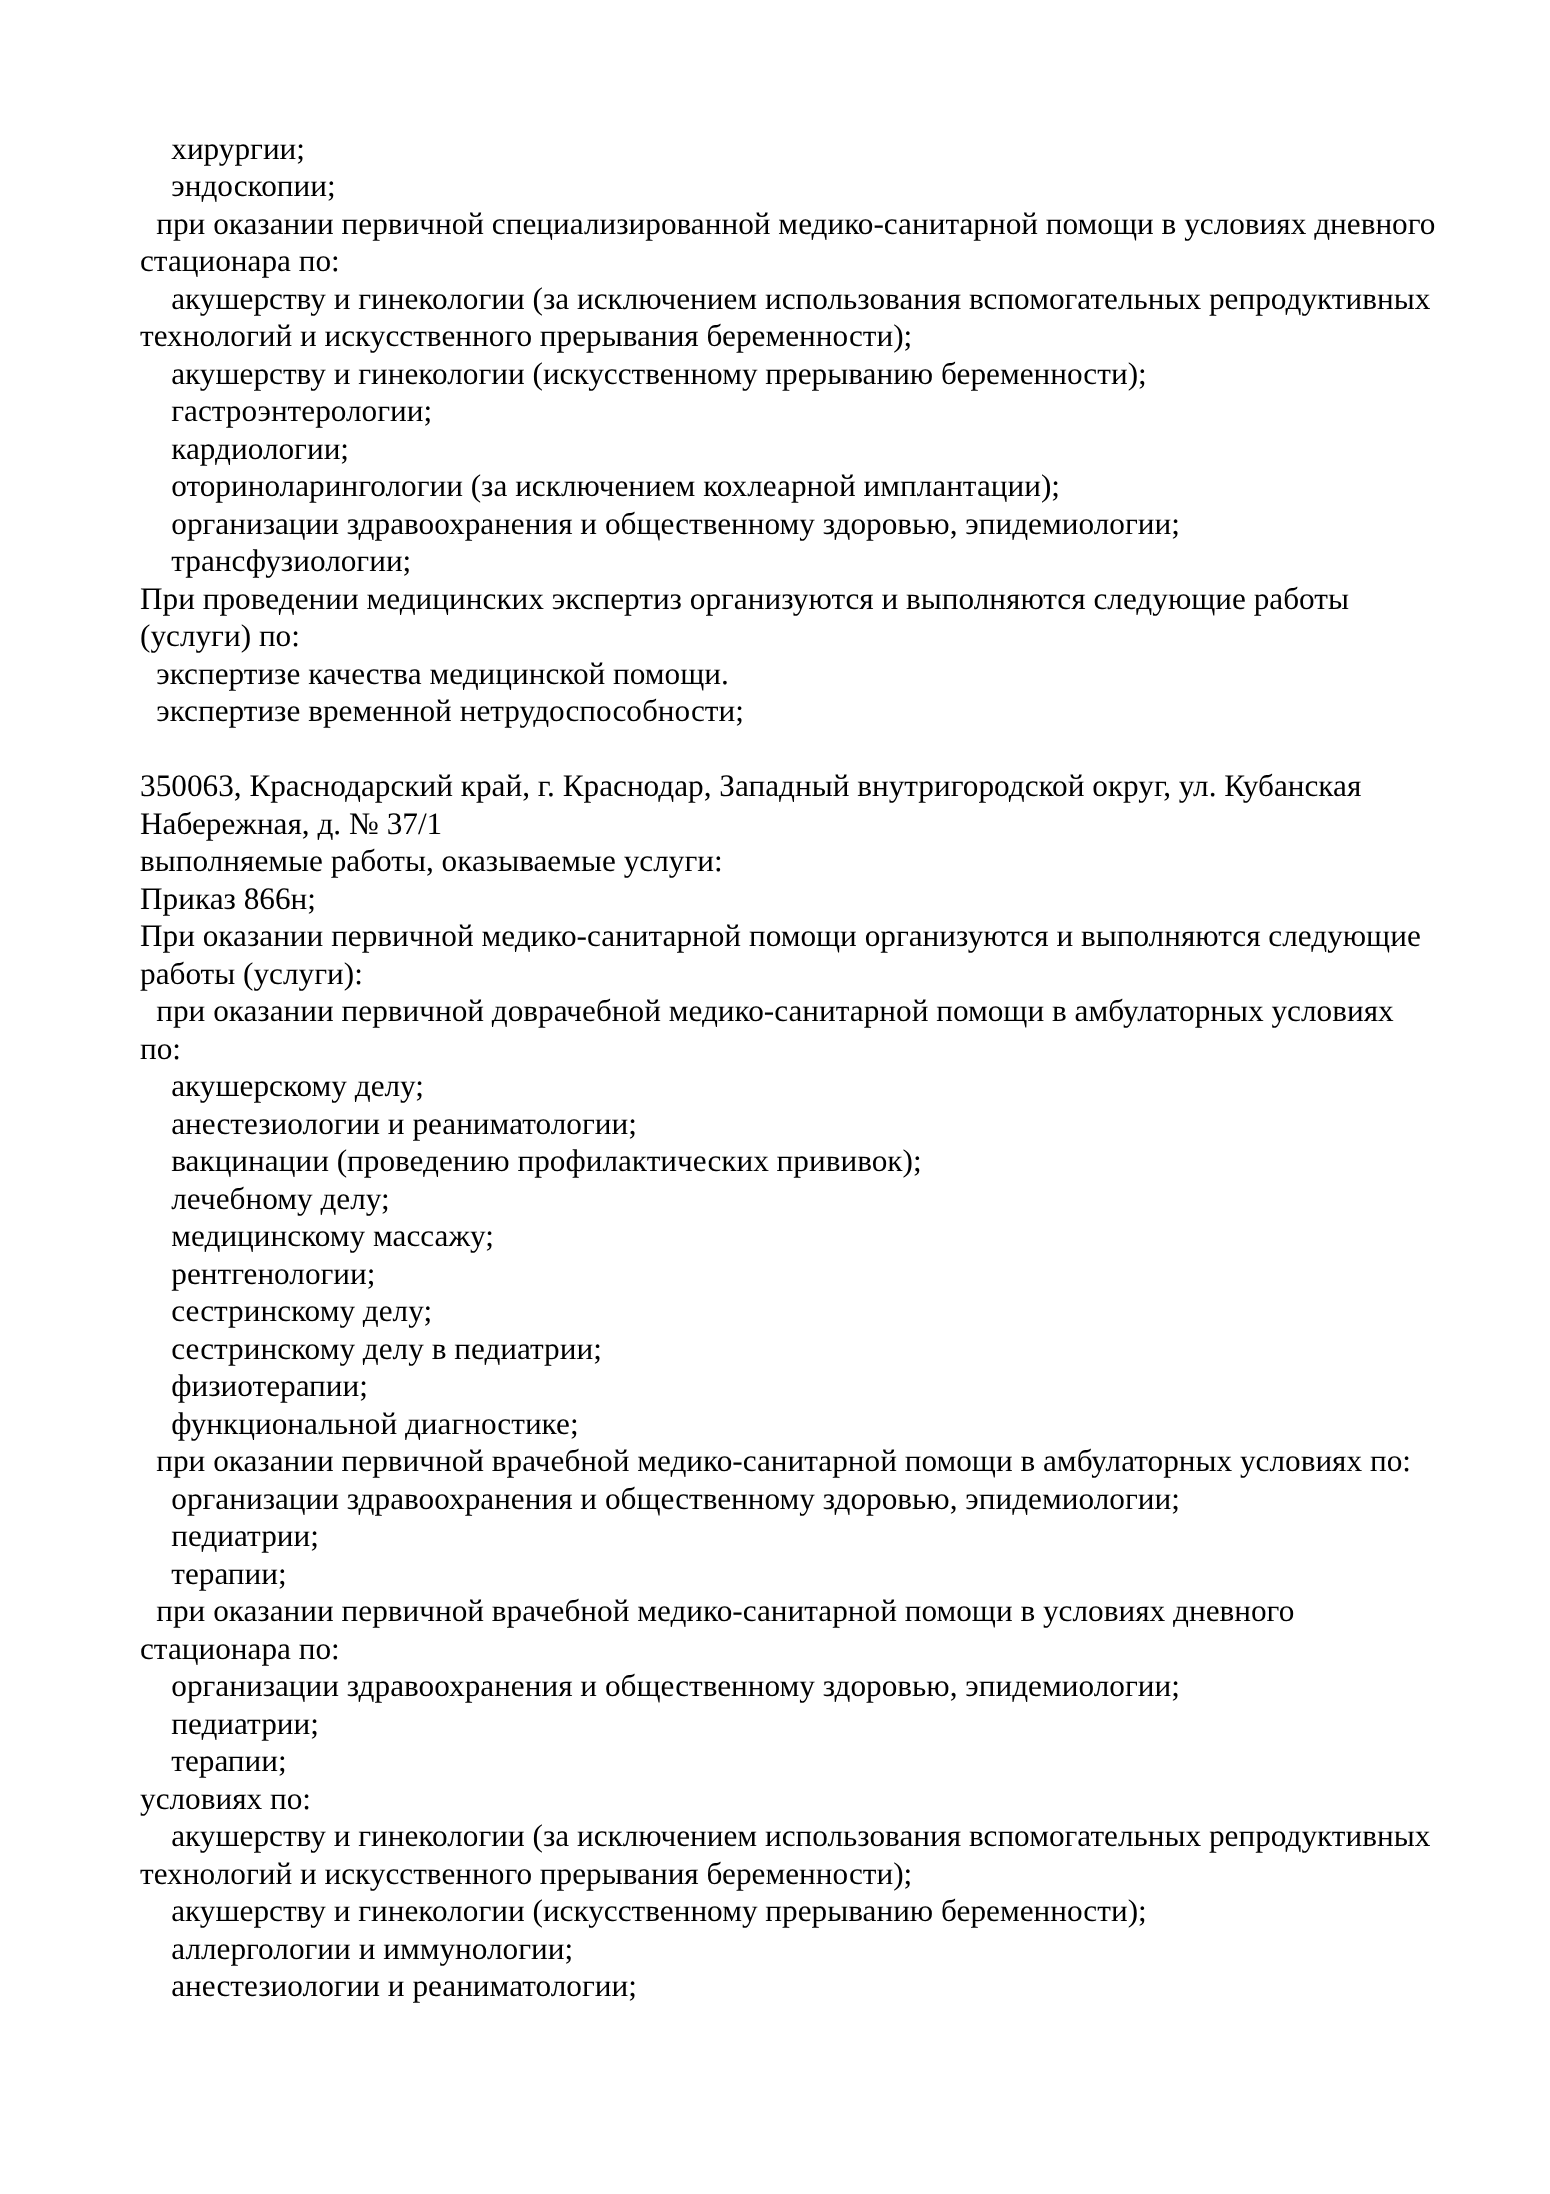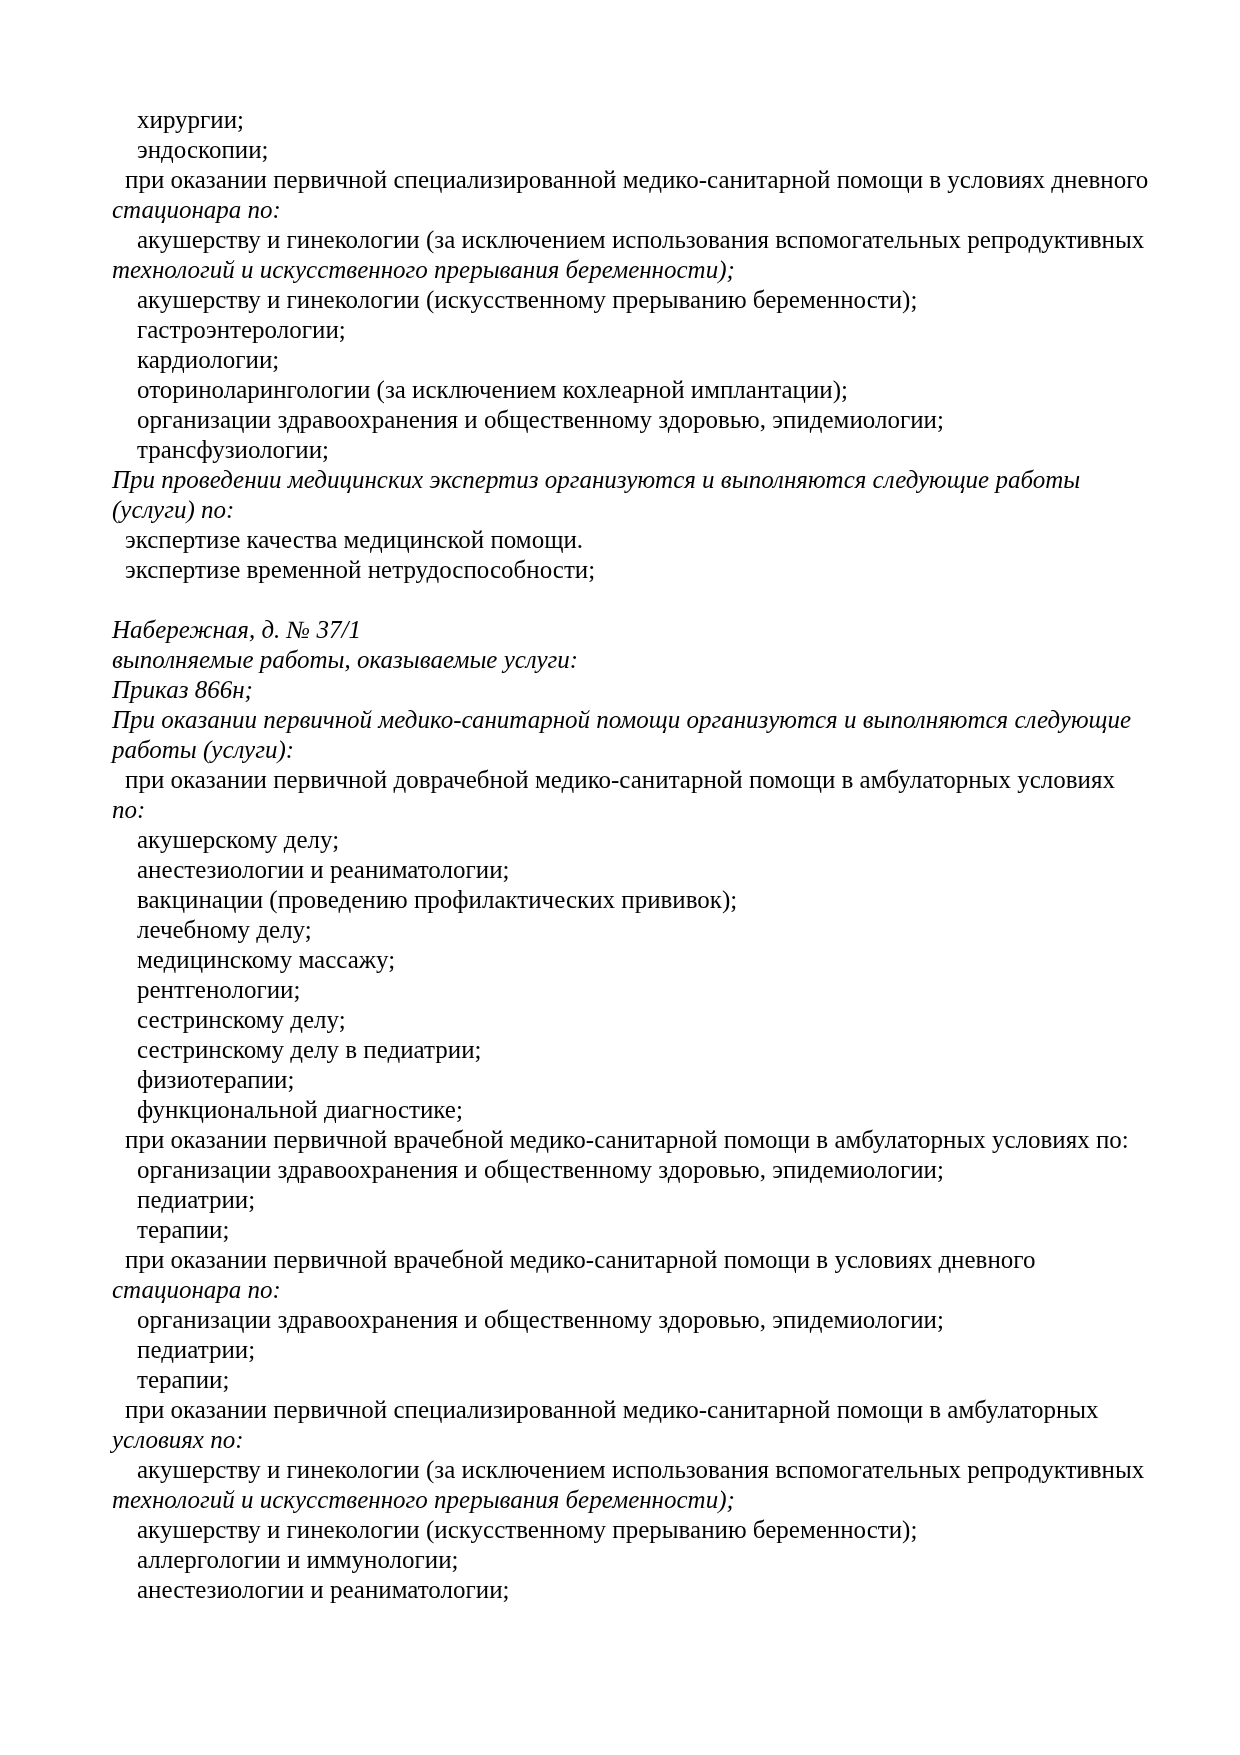--- a/index.html
+++ b/index.html
@@ -32,21 +32,21 @@
     font-size: 25px;
     line-height: 30px;
     color: #000000;
     font-kerning: normal;
   }
   .line {
     height: 30px;
     white-space: nowrap;
     overflow: visible;
   }
-  .indent-0 { padding-left: 0; font-style: italic; }
+  .indent-0 { padding-left: 0; }
   .indent-1 { padding-left: 13px; }
   .indent-2 { padding-left: 25px; }
   .blank { height: 30px; }
 </style>
 </head>
 <body>
 
 <div class="page">
   <div class="doc" id="doc">
       <div class="line indent-2">хирургии;</div>
@@ -59,20 +59,21 @@
       <div class="line indent-2">гастроэнтерологии;</div>
       <div class="line indent-2">кардиологии;</div>
       <div class="line indent-2">оториноларингологии (за исключением кохлеарной имплантации);</div>
       <div class="line indent-2">организации здравоохранения и общественному здоровью, эпидемиологии;</div>
       <div class="line indent-2">трансфузиологии;</div>
       <div class="line indent-0">При проведении медицинских экспертиз организуются и выполняются следующие работы</div>
       <div class="line indent-0">(услуги) по:</div>
       <div class="line indent-1">экспертизе качества медицинской помощи.</div>
       <div class="line indent-1">экспертизе временной нетрудоспособности;</div>
       <div class="line indent-0 blank"></div>
+      <div class="line indent-0">350063, Краснодарский край, г. Краснодар, Западный внутригородской округ, ул. Кубанская</div>
       <div class="line indent-0">Набережная, д. № 37/1</div>
       <div class="line indent-0">выполняемые работы, оказываемые услуги:</div>
       <div class="line indent-0">Приказ 866н;</div>
       <div class="line indent-0">При оказании первичной медико-санитарной помощи организуются и выполняются следующие</div>
       <div class="line indent-0">работы (услуги):</div>
       <div class="line indent-1">при оказании первичной доврачебной медико-санитарной помощи в амбулаторных условиях</div>
       <div class="line indent-0">по:</div>
       <div class="line indent-2">акушерскому делу;</div>
       <div class="line indent-2">анестезиологии и реаниматологии;</div>
       <div class="line indent-2">вакцинации (проведению профилактических прививок);</div>
@@ -85,21 +86,20 @@
       <div class="line indent-2">функциональной диагностике;</div>
       <div class="line indent-1">при оказании первичной врачебной медико-санитарной помощи в амбулаторных условиях по:</div>
       <div class="line indent-2">организации здравоохранения и общественному здоровью, эпидемиологии;</div>
       <div class="line indent-2">педиатрии;</div>
       <div class="line indent-2">терапии;</div>
       <div class="line indent-1">при оказании первичной врачебной медико-санитарной помощи в условиях дневного</div>
       <div class="line indent-0">стационара по:</div>
       <div class="line indent-2">организации здравоохранения и общественному здоровью, эпидемиологии;</div>
       <div class="line indent-2">педиатрии;</div>
       <div class="line indent-2">терапии;</div>
-      <div class="line indent-1">при оказании первичной специализированной медико-санитарной помощи в амбулаторных</div>
       <div class="line indent-0">условиях по:</div>
       <div class="line indent-2">акушерству и гинекологии (за исключением использования вспомогательных репродуктивных</div>
       <div class="line indent-0">технологий и искусственного прерывания беременности);</div>
       <div class="line indent-2">акушерству и гинекологии (искусственному прерыванию беременности);</div>
       <div class="line indent-2">аллергологии и иммунологии;</div>
       <div class="line indent-2">анестезиологии и реаниматологии;</div>
     </div>
 </div>
 
 </body></html>

